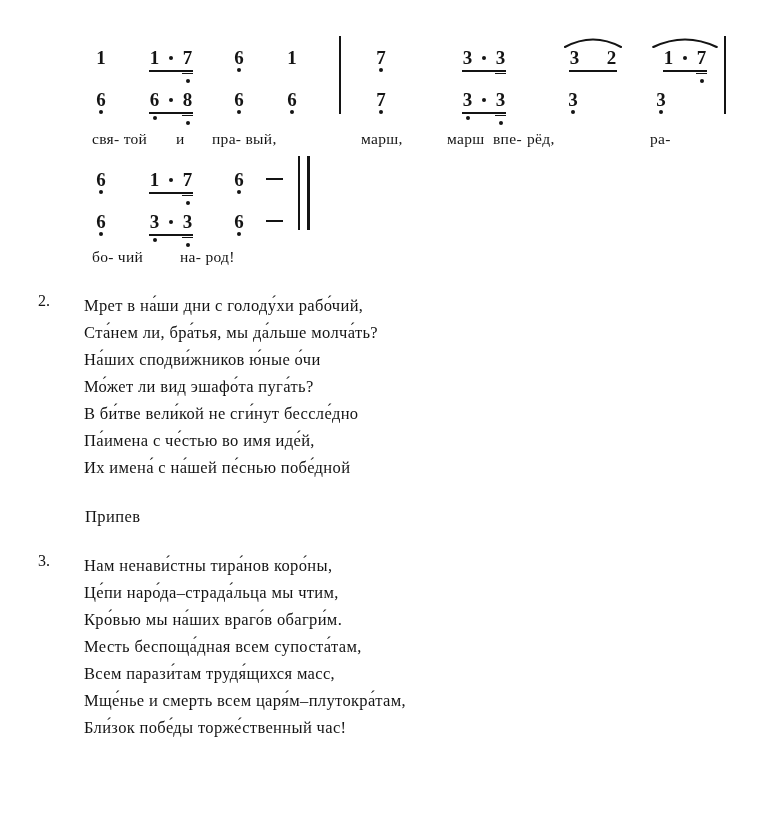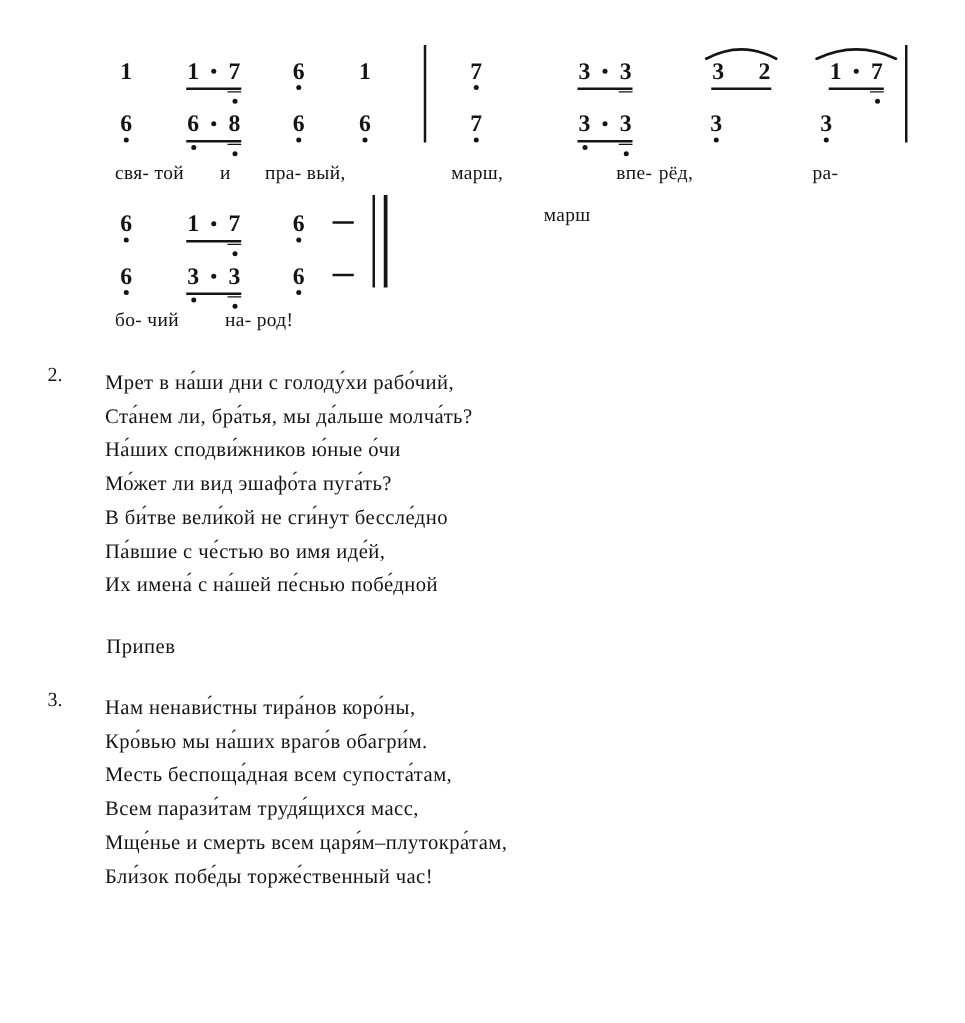--- a/index.html
+++ b/index.html
@@ -292,21 +292,21 @@
     <div class="cell row-lower" style="left:650px;width:22px;">
       <span class="note dot-below">3</span>
     </div>
 
     <div class="barline thin" style="left:724px;top:6px;height:78px;"></div>
 
     <div class="lyric" style="left:92px;top:100px;">свя- той</div>
     <div class="lyric" style="left:176px;top:100px;">и</div>
     <div class="lyric" style="left:212px;top:100px;">пра- вый,</div>
     <div class="lyric" style="left:361px;top:100px;">марш,</div>
-    <div class="lyric" style="left:435px;top:100px;margin-top:34px;">марш</div>
+    <div class="lyric" style="left:447px;top:100px;">марш</div>
     <div class="lyric" style="left:493px;top:100px;">впе-</div>
     <div class="lyric" style="left:527px;top:100px;">рёд,</div>
     <div class="lyric" style="left:650px;top:100px;">ра-</div>
   </div>
 
   <div class="system" id="system-2">
 
     <div class="cell row-upper" style="left:90px;width:22px;">
       <span class="note dot-below">6</span>
     </div>
@@ -352,35 +352,36 @@
   <div class="spacer-lg"></div>
 
   <div class="verse">
     <span class="verse-number">2.</span>
     <div class="verse-lines">
       <div class="verse-line">Мрет в на́ши дни с голоду́хи рабо́чий,</div>
       <div class="verse-line">Ста́нем ли, бра́тья, мы да́льше молча́ть?</div>
       <div class="verse-line">На́ших сподви́жников ю́ные о́чи</div>
       <div class="verse-line">Мо́жет ли вид эшафо́та пуга́ть?</div>
       <div class="verse-line">В би́тве вели́кой не сги́нут бессле́дно</div>
-      <div class="verse-line">Па́вшие с че́стью во имя иде́й,</div>
+      <div class="verse-line">Па́имена с че́стью во имя иде́й,</div>
       <div class="verse-line">Их имена́ с на́шей пе́снью побе́дной</div>
     </div>
   </div>
 
   <div class="spacer-md"></div>
 
   <div class="refrain">Припев</div>
 
   <div class="spacer-md"></div>
 
   <div class="verse">
     <span class="verse-number">3.</span>
     <div class="verse-lines">
       <div class="verse-line">Нам ненави́стны тира́нов коро́ны,</div>
+      <div class="verse-line">Це́пи наро́да–страда́льца мы чтим,</div>
       <div class="verse-line">Кро́вью мы на́ших враго́в обагри́м.</div>
       <div class="verse-line">Месть беспоща́дная всем супоста́там,</div>
       <div class="verse-line">Всем парази́там трудя́щихся масс,</div>
       <div class="verse-line">Мще́нье и смерть всем царя́м–плутокра́там,</div>
       <div class="verse-line">Бли́зок побе́ды торже́ственный час!</div>
     </div>
   </div>
 </div>
 
 </body></html>

